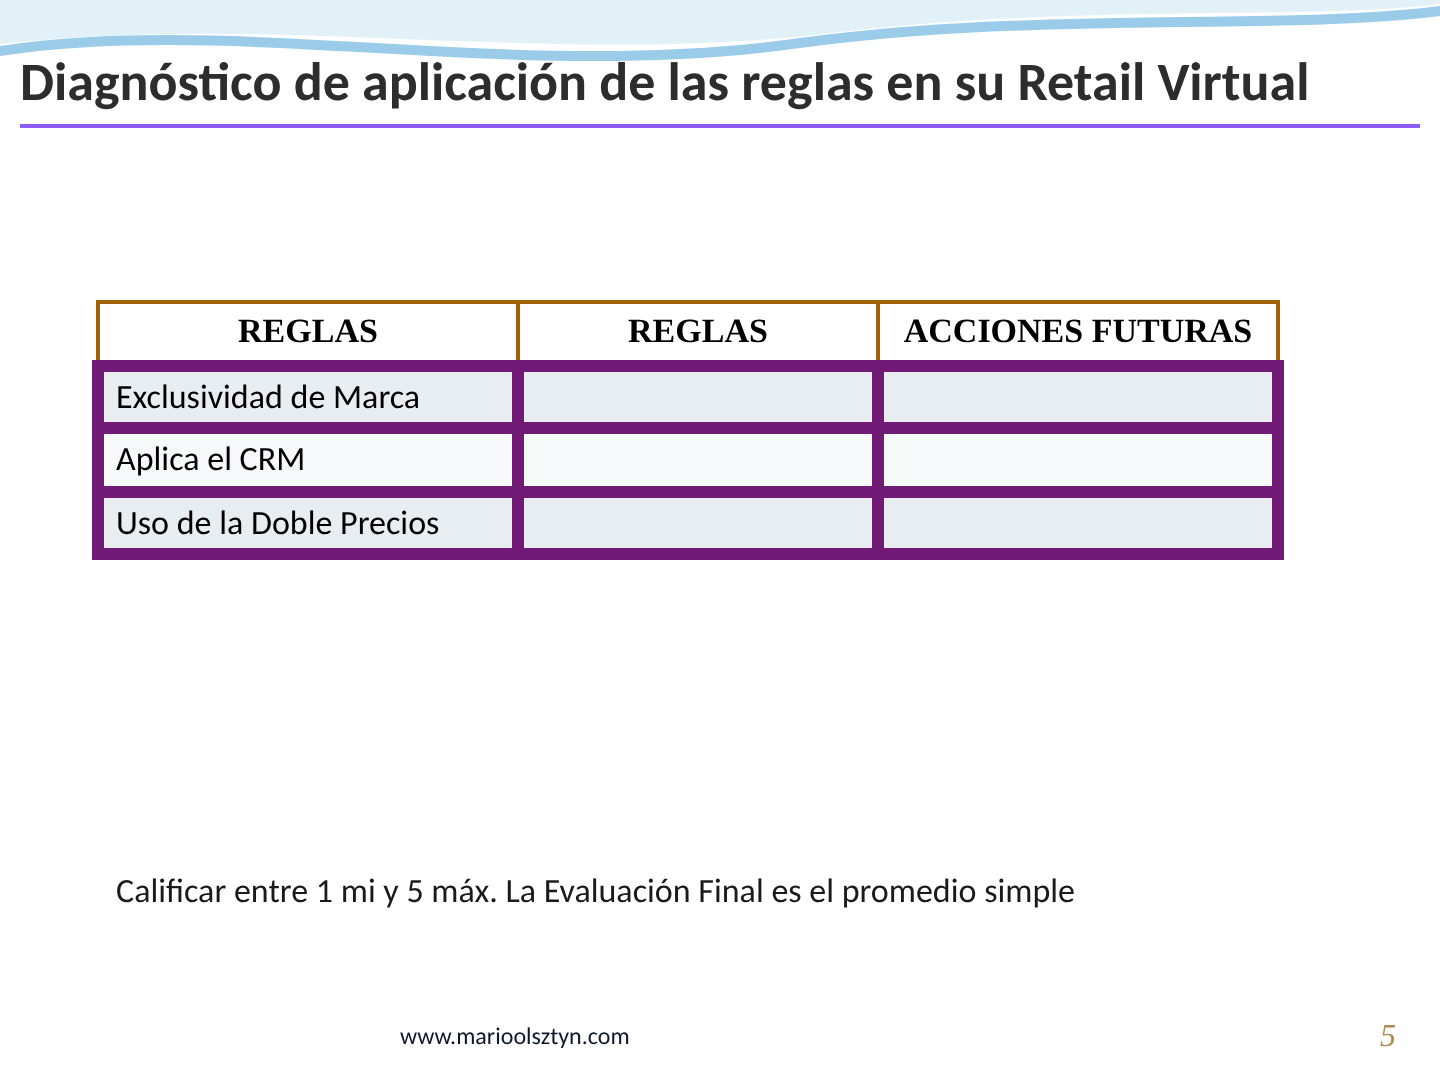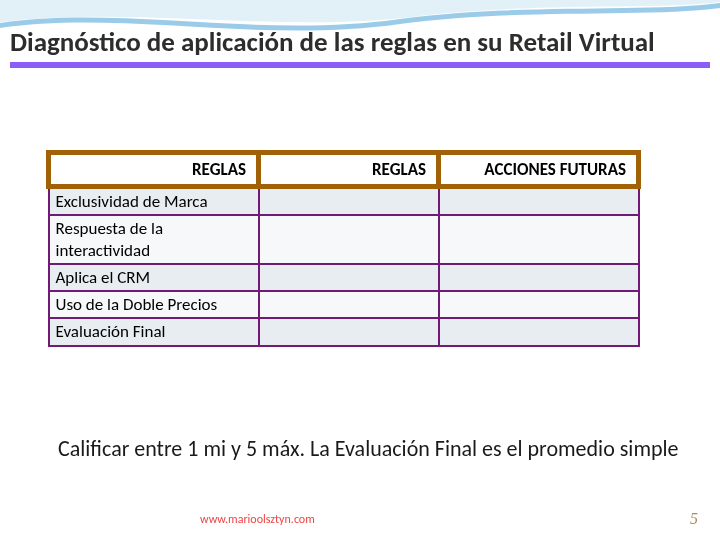--- a/index.html
+++ b/index.html
@@ -12,56 +12,57 @@
   }
   .wave {
     position:absolute; top:0; left:0; width:720px; height:60px;
     pointer-events:none;
   }
   .title {
     position:absolute; left:10px; top:26px; right:10px;
     font-size:27px; font-weight:700;
     color:#2d2d2d;
     line-height:1.18;
-    border-bottom:6px solid #8b5cf6;
+    border-bottom:2px solid #8b5cf6;
     padding-bottom:4px;
   }
   .tbl {
     position:absolute; left:46px; top:150px;
     border-collapse:collapse;
     font-size:17px;
     color:#000;
   }
   .tbl th {
     font-weight:700;
-    text-align:right;
+    text-align:center;
     padding:4px 10px;
     background:#fff;
-    border:5px solid #a16207;
+    border:2px solid #a16207;
+    font-family:Liberation Serif, serif;
   }
   .tbl td {
     padding:2px 10px 2px 6px;
     text-align:left;
     vertical-align:top;
     line-height:1.25;
-    border:2px solid #701a75;
+    border:6px solid #701a75;
   }
   .tbl tbody tr:nth-child(odd) td { background:#e8edf2; }
   .tbl tbody tr:nth-child(even) td { background:#f6f8fa; }
   .tbl thead th { background:#ffffff; }
   .col-reglas { width:210px; }
   .col-valor { width:180px; }
   .col-acc { width:200px; }
   .note {
     position:absolute; left:58px; top:435px; right:40px;
-    font-size:22px; color:#1a1a1a;
+    font-size:17px; color:#1a1a1a;
   }
   .footer-url {
     position:absolute; left:200px; bottom:14px;
-    font-size:12px; color:#ef4444;
+    font-size:12px; color:#0f172a;
   }
   .page-num {
     position:absolute; right:22px; bottom:12px;
     font-size:16px; color:#b08953;
     font-family:Georgia, "Times New Roman", serif;
     font-style:italic;
   }
 </style>
 </head>
 <body>
@@ -86,36 +87,26 @@
       <th>ACCIONES FUTURAS</th>
     </tr>
   </thead>
   <tbody>
     <tr>
       <td>Exclusividad de Marca</td>
       <td></td>
       <td></td>
     </tr>
     <tr>
-      <td>Respuesta de la interactividad</td>
-      <td></td>
-      <td></td>
-    </tr>
-    <tr>
       <td>Aplica el CRM</td>
       <td></td>
       <td></td>
     </tr>
     <tr>
       <td>Uso de la Doble Precios</td>
-      <td></td>
-      <td></td>
-    </tr>
-    <tr>
-      <td>Evaluación Final</td>
       <td></td>
       <td></td>
     </tr>
   </tbody>
 </table>
 
 <div class="note">Calificar entre 1 mi y 5 máx. La Evaluación Final es el promedio simple</div>
 
 <div class="footer-url">www.marioolsztyn.com</div>
 <div class="page-num">5</div>

